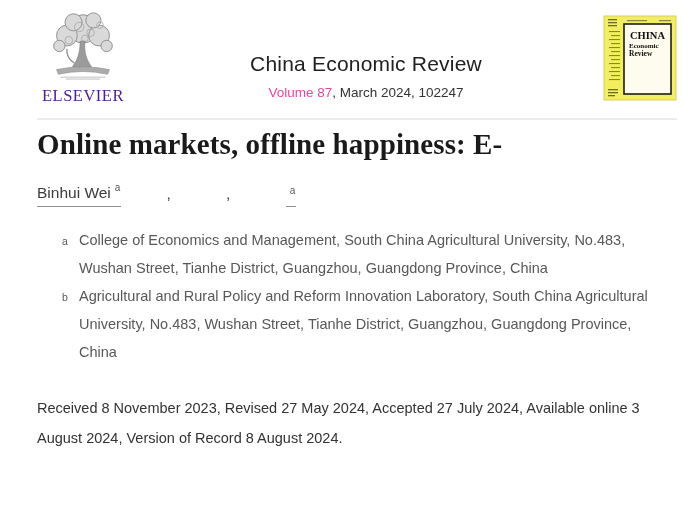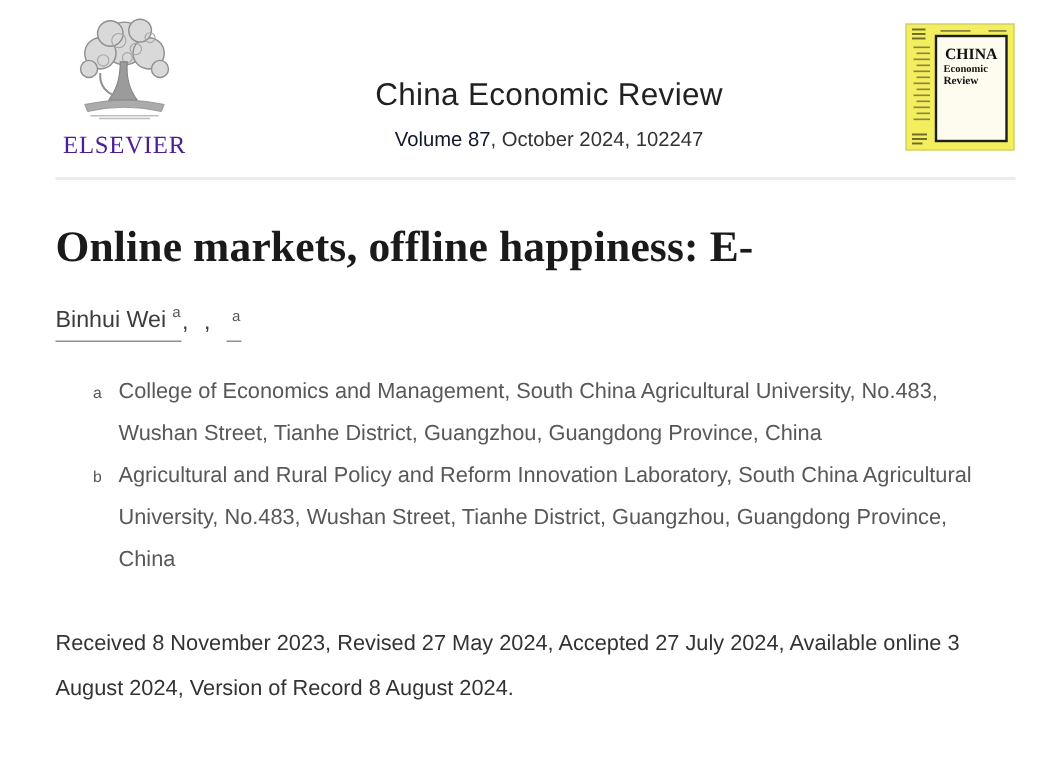--- a/index.html
+++ b/index.html
@@ -40,46 +40,47 @@
     font-size: 21px;
     color: #212121;
     letter-spacing: 0.2px;
   }
   .journal-issue {
     margin-top: 9px;
     font-size: 13.5px;
     color: #333333;
   }
   .volume-link {
-    color: #0f172a;
+    color: #ec4899;
     cursor: pointer;
   }
   .cover-thumb {
     width: 74px;
     margin-top: 13px;
     cursor: pointer;
     flex: none;
   }
 
   
   .article-title {
-    margin-top: 26px;
+    margin-top: 5px;
     font-family: "Liberation Serif", "DejaVu Serif", serif;
     font-size: 29px;
     line-height: 38px;
     color: #1a1a1a;
     letter-spacing: 0.1px;
   }
   .authors-line {
     margin-top: 21px;
     font-size: 15.5px;
     color: #3c3c3c;
     display: flex;
     align-items: flex-end;
     flex-wrap: wrap;
+    gap: 45px;
   }
   .author-group {
     display: inline-flex;
     align-items: center;
     border-bottom: 1px solid #8f8f8f;
     padding-bottom: 4px;
     cursor: pointer;
   }
   .author-name { color: #3c3c3c; }
   .author-sup {
@@ -152,21 +153,21 @@
           <path d="M12 63 Q 40 57 68 63 L 66 68 Q 40 62 14 68 Z" fill="#ababab" stroke="#8e8e8e" stroke-width="0.6"></path>
           <path d="M16 71 H 64 M22 73 H 58" stroke="#bdbdbd" stroke-width="1" fill="none"></path>
         </svg>
       </span>
       <span class="publisher-wordmark">ELSEVIER</span>
     </div>
 
     <div class="journal-mid">
       <div class="journal-title">China Economic Review</div>
       <div class="journal-issue">
-        <span class="volume-link">Volume 87</span><span>, October 2024, 102247</span>
+        <span class="volume-link">Volume 87</span><span>, March 2024, 102247</span>
       </div>
     </div>
 
     <div class="cover-thumb">
       <svg width="74" height="90" viewBox="0 0 74 90">
         <rect x="0" y="0" width="74" height="90" fill="#ffffff"></rect>
         <rect x="1" y="3" width="72" height="84" fill="#F2EE5E" stroke="#d6d063" stroke-width="1"></rect>
 
         <rect x="5" y="6" width="9" height="1.3" fill="#6f6b2e"></rect>
         <rect x="5" y="9" width="9" height="1.3" fill="#6f6b2e"></rect>

